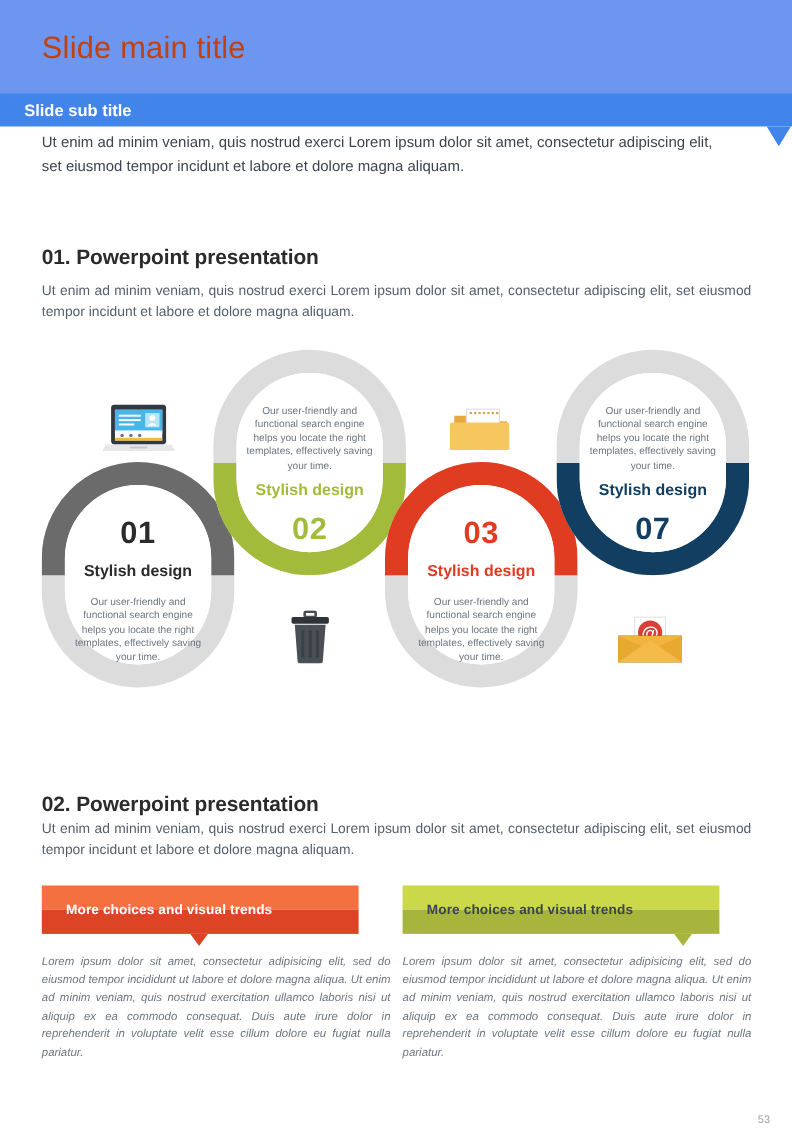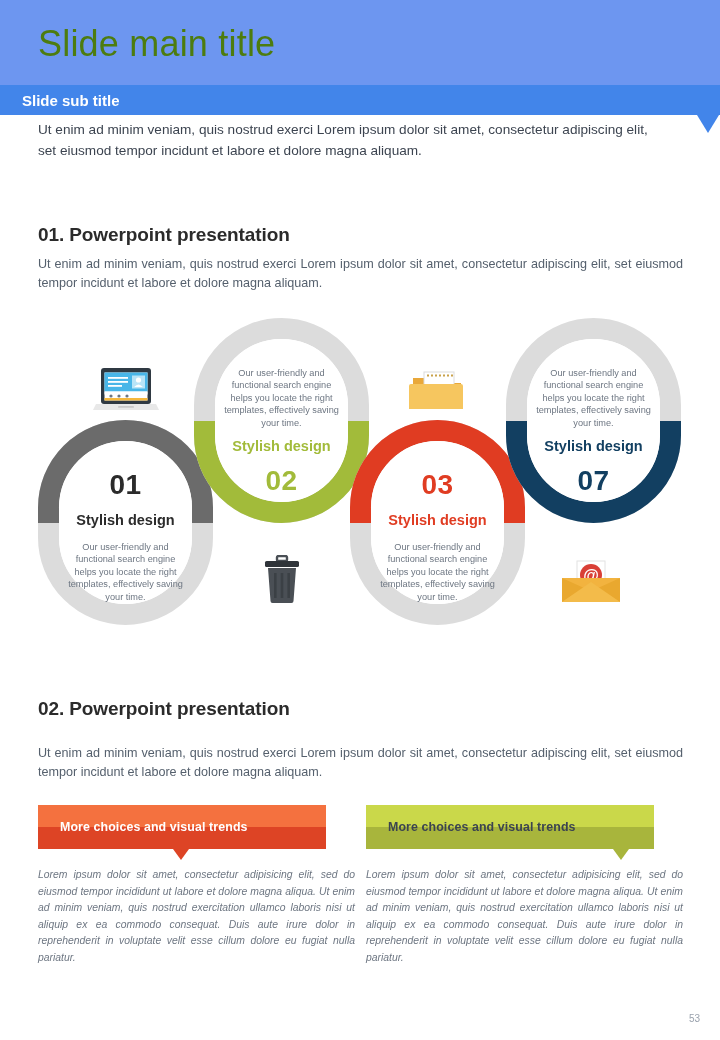--- a/index.html
+++ b/index.html
@@ -11,21 +11,21 @@
   }
   .slide{position:relative;width:720px;height:1040px;background:#fff;overflow:hidden;}
 
   
   .hdr-main{
     position:absolute;left:0;top:0;width:720px;height:88px;
     background:#6d96f0;
   }
   .hdr-main-title{
     position:absolute;left:38px;top:22px;
-    font-size:36px;font-weight:400;color:#4d7c0f;letter-spacing:.2px;
+    font-size:28px;font-weight:400;color:#c2410c;letter-spacing:.2px;
     line-height:44px;white-space:nowrap;
   }
   .hdr-sub{
     position:absolute;left:0;top:85px;width:720px;height:30px;
     background:#4285ea;
   }
   .hdr-sub-title{
     position:absolute;left:22px;top:92px;
     font-size:15px;font-weight:bold;color:#ffffff;line-height:18px;
     white-space:nowrap;
@@ -48,21 +48,21 @@
     font-size:19px;font-weight:bold;color:#2b2b2b;
     letter-spacing:-.1px;white-space:nowrap;
   }
   .sec-body{
     position:absolute;left:38px;width:645px;
     font-size:12.6px;line-height:19px;color:#55606d;
     text-align:justify;
   }
   #sec1-title{top:224px;}
   #sec1-body{top:255px;}
-  #sec2-title{top:698px;}
+  #sec2-title{top:721px;}
   #sec2-body{top:744px;}
 
   
   .info{position:absolute;left:0;top:300px;width:720px;height:360px;}
   .oval{position:absolute;}
   .oval .base{
     position:absolute;left:0;top:0;width:100%;height:100%;
     border:21px solid #dcdcdc;border-radius:999px;box-sizing:border-box;
   }
   

